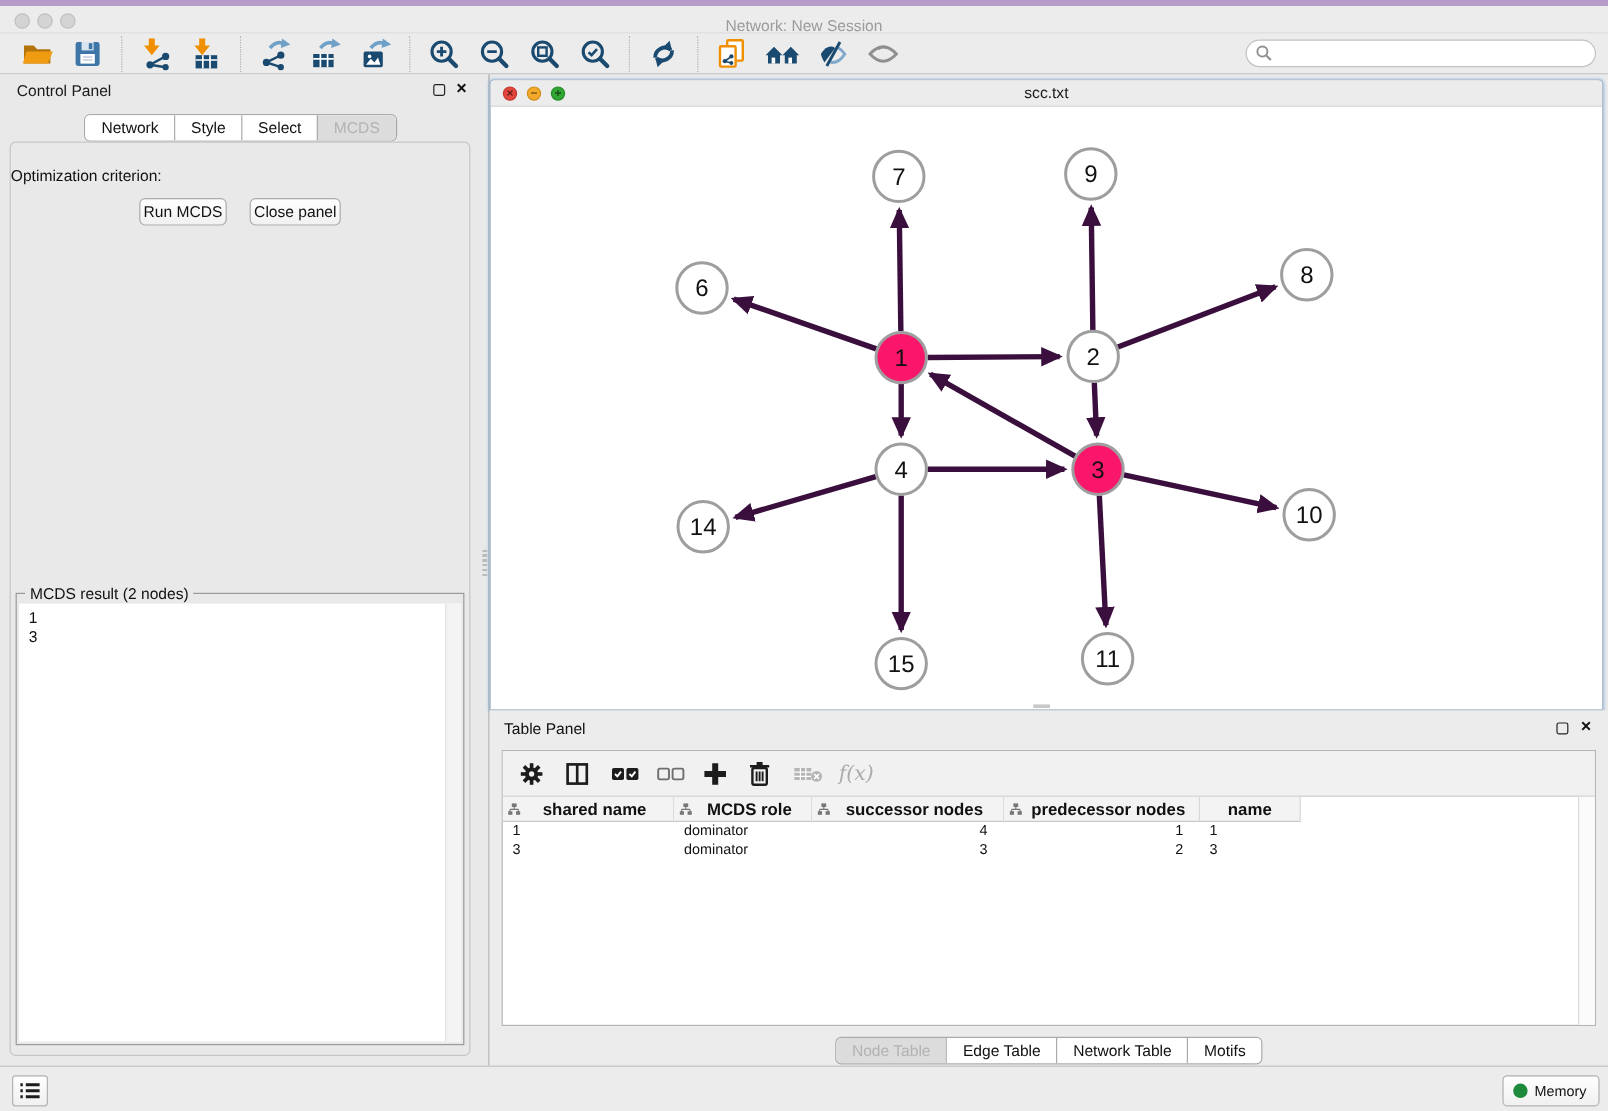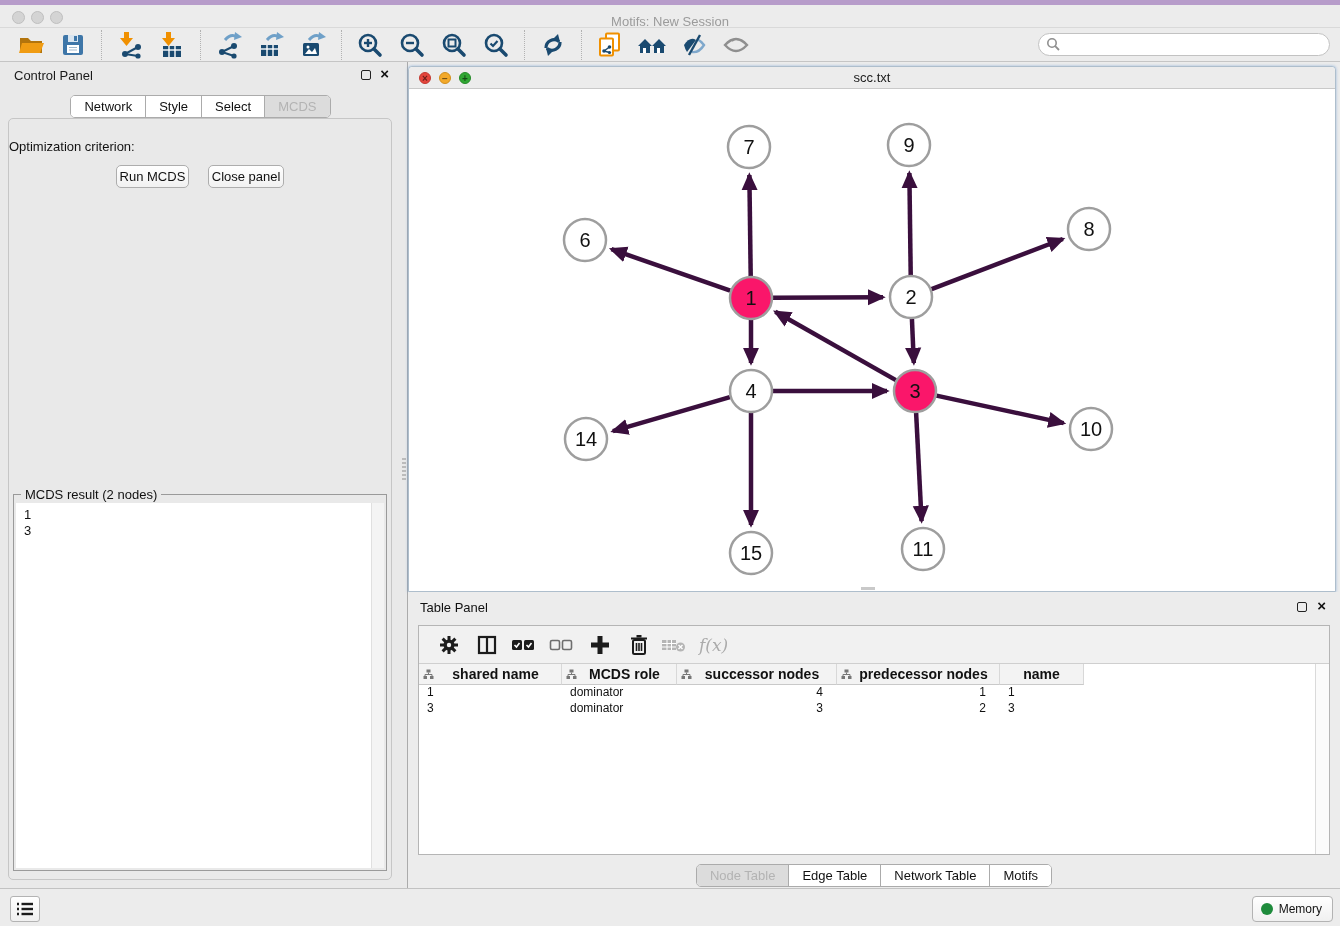--- a/index.html
+++ b/index.html
@@ -61,21 +61,21 @@
   .nw-title { text-align:center; font-size:13px; line-height:22px; color:#1A1A1A; }
   .nw-canvas { position:absolute; left:0; top:22px; width:926px; height:503px; }
   .canvas-grip { position:absolute; left:452px; bottom:1px; width:14px; height:3px; background:#C9C9C9; }
 
   
   .table-panel { position:absolute; left:408px; top:592px; width:932px; height:296px; background:#ECECEC; }
   .tp-head { position:relative; height:26px; }
   .tp-title { position:absolute; left:12px; top:8px; font-size:13px; }
   .tp-container { position:absolute; left:10px; top:33px; width:912px; height:230px; background:#fff; border:1px solid #B5B5B5; }
   .tp-toolbar { height:38px; background:#F1F1F1; border-bottom:1px solid #CFCFCF; display:flex; align-items:center; padding-left:14px; }
-  .tp-icon { width:26px; height:26px; display:flex; align-items:center; justify-content:flex-end; margin-right:12px; }
+  .tp-icon { width:26px; height:26px; display:flex; align-items:center; justify-content:flex-start; margin-right:12px; }
   .fx-label { font-family:"DejaVu Serif", serif; font-style:italic; font-size:17px; color:#ABABAB; }
   .thead { display:flex; height:21px; }
   .th { background:#F3F3F3; border-right:1px solid #D8D8D8; border-bottom:1px solid #C9C9C9; font-size:14px; display:flex; align-items:center; padding:0 4px;font-weight:bold; }
   .th .th-label { flex:1; text-align:center; }
   .trow { display:flex; height:16px; font-size:12px; }
   .td { overflow:hidden; white-space:nowrap; }
   .tp-scroll { position:absolute; right:0; top:38px; bottom:0; width:14px; background:#FBFBFB; border-left:1px solid #DADADA; }
   .tp-tabs-wrap { position:absolute; left:0; right:0; top:272px; text-align:center; }
 
   
@@ -86,21 +86,21 @@
   svg { display:block; }
 </style>
 </head>
 <body>
 
 <div class="top-accent"></div>
 <div class="titlebar">
   <span class="traffic-gray" style="left:12px"></span>
   <span class="traffic-gray" style="left:31px"></span>
   <span class="traffic-gray" style="left:50px"></span>
-  <div class="app-title">Motifs: New Session</div>
+  <div class="app-title">Network: New Session</div>
 </div>
 
 <div class="toolbar">
   <span class="tb-icon">
     <svg width="28" height="28" viewBox="0 0 28 28">
         <path d="M3 7h8l3 3h11v12H3z" fill="#B3740C"></path>
         <path d="M5 12h22l-4 10H2z" fill="#F09C13"></path>
       </svg>
   </span>
   <span class="tb-icon">

